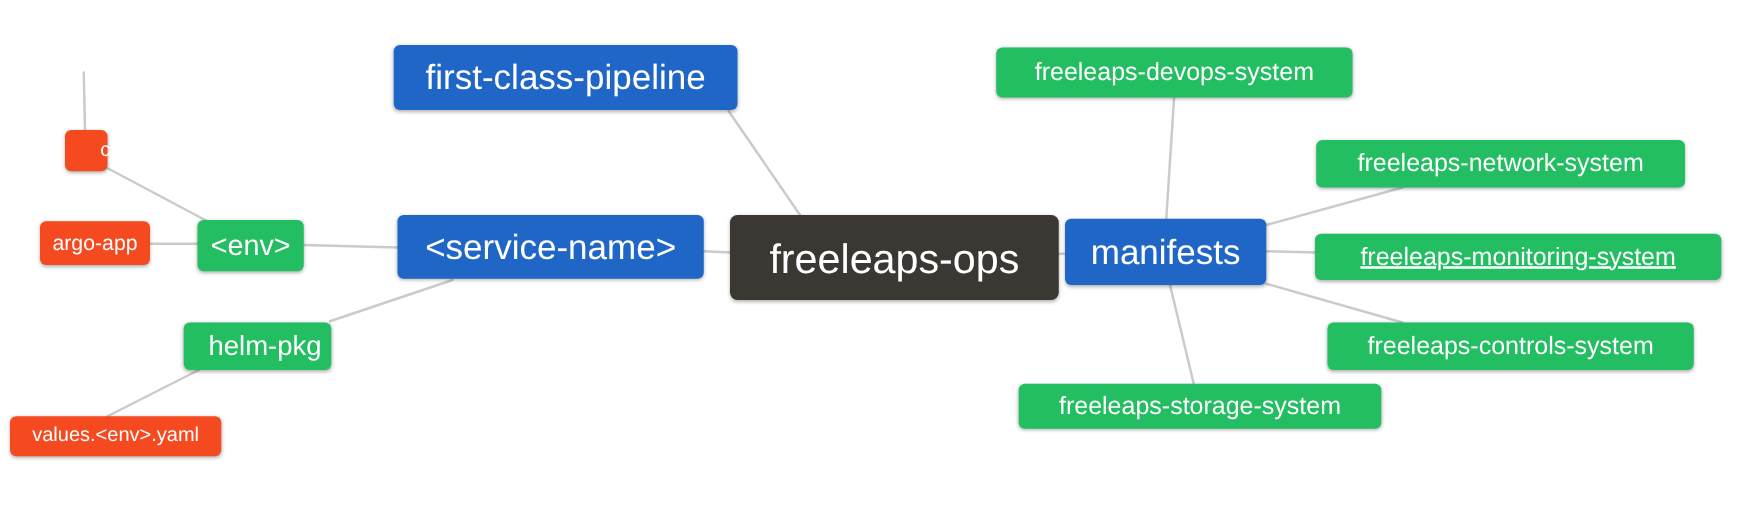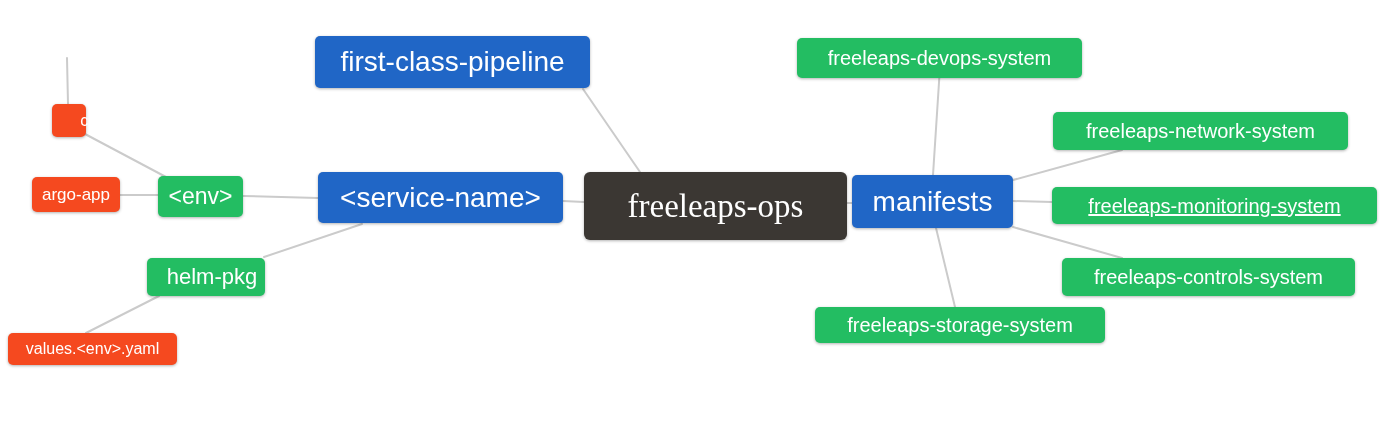--- a/index.html
+++ b/index.html
@@ -32,21 +32,20 @@
     border-radius: 5px;
     white-space: nowrap;
     text-align: center;
     cursor: pointer;
     box-shadow: 0 1px 3px rgba(0,0,0,0.30);
     line-height: 1;
     user-select: none;
   }
   .node.root {
     border-radius: 6px;
-    font-family: Liberation Serif, serif;
   }
 </style>
 </head>
 <body>
 
 <div id="canvas">
   <svg id="edge-layer" width="1390" height="421" viewBox="0 0 1390 421">
       <line x1="67" y1="58" x2="68" y2="104" stroke="#CBCBCB" stroke-width="2" stroke-linecap="round"></line>
       <line x1="85" y1="134" x2="166" y2="177" stroke="#CBCBCB" stroke-width="2" stroke-linecap="round"></line>
       <line x1="120" y1="195" x2="158" y2="195" stroke="#CBCBCB" stroke-width="2" stroke-linecap="round"></line>

